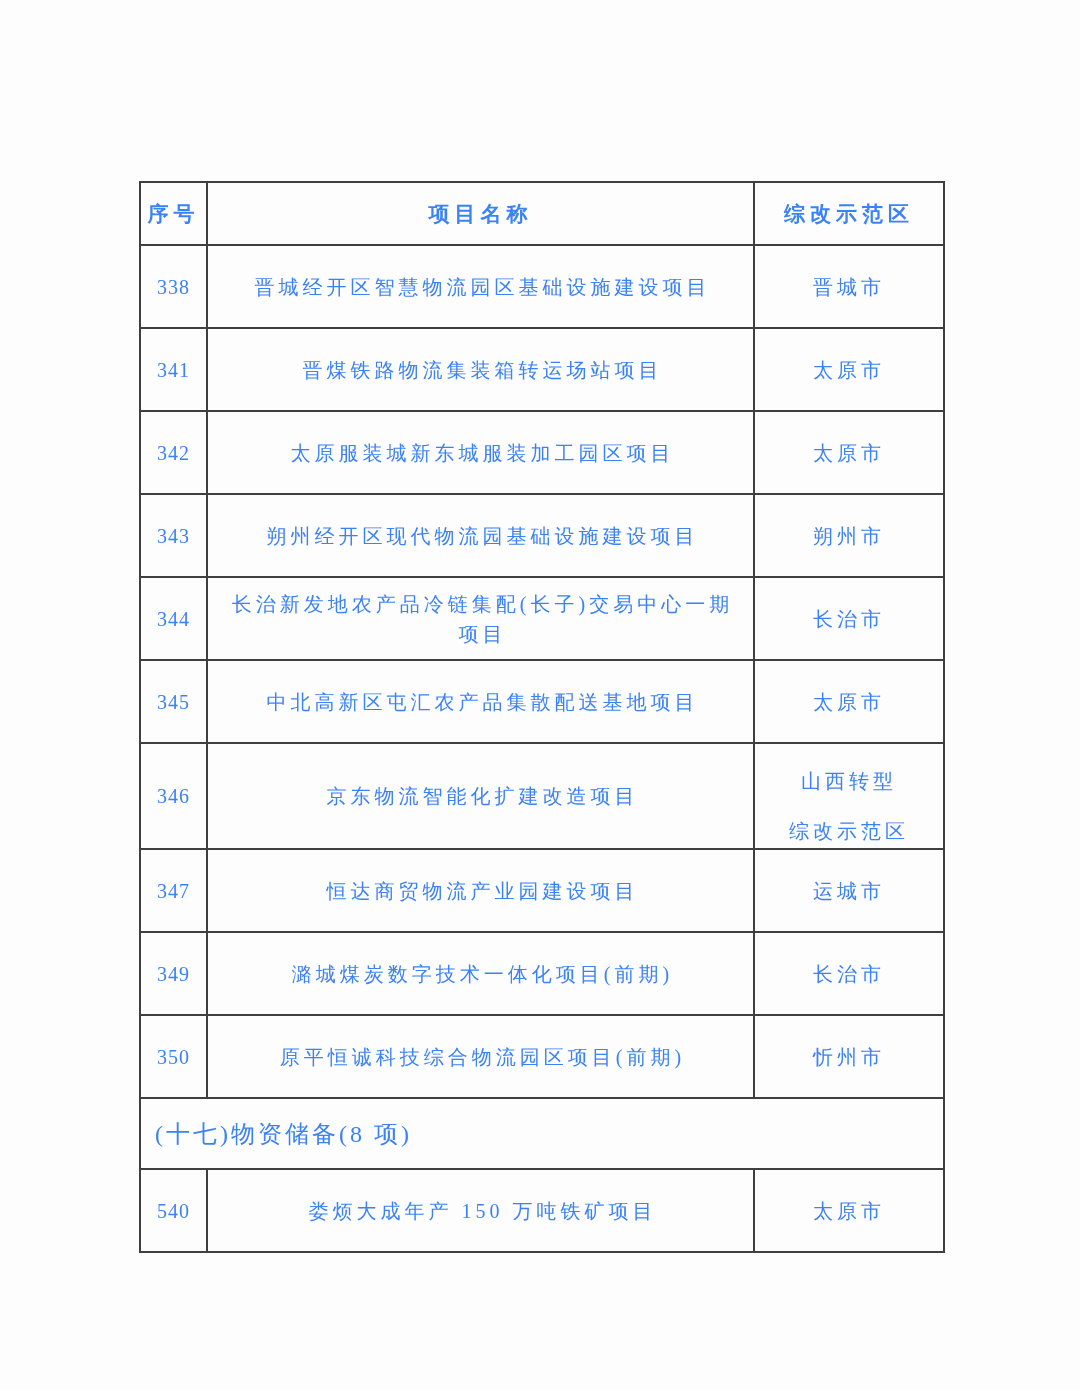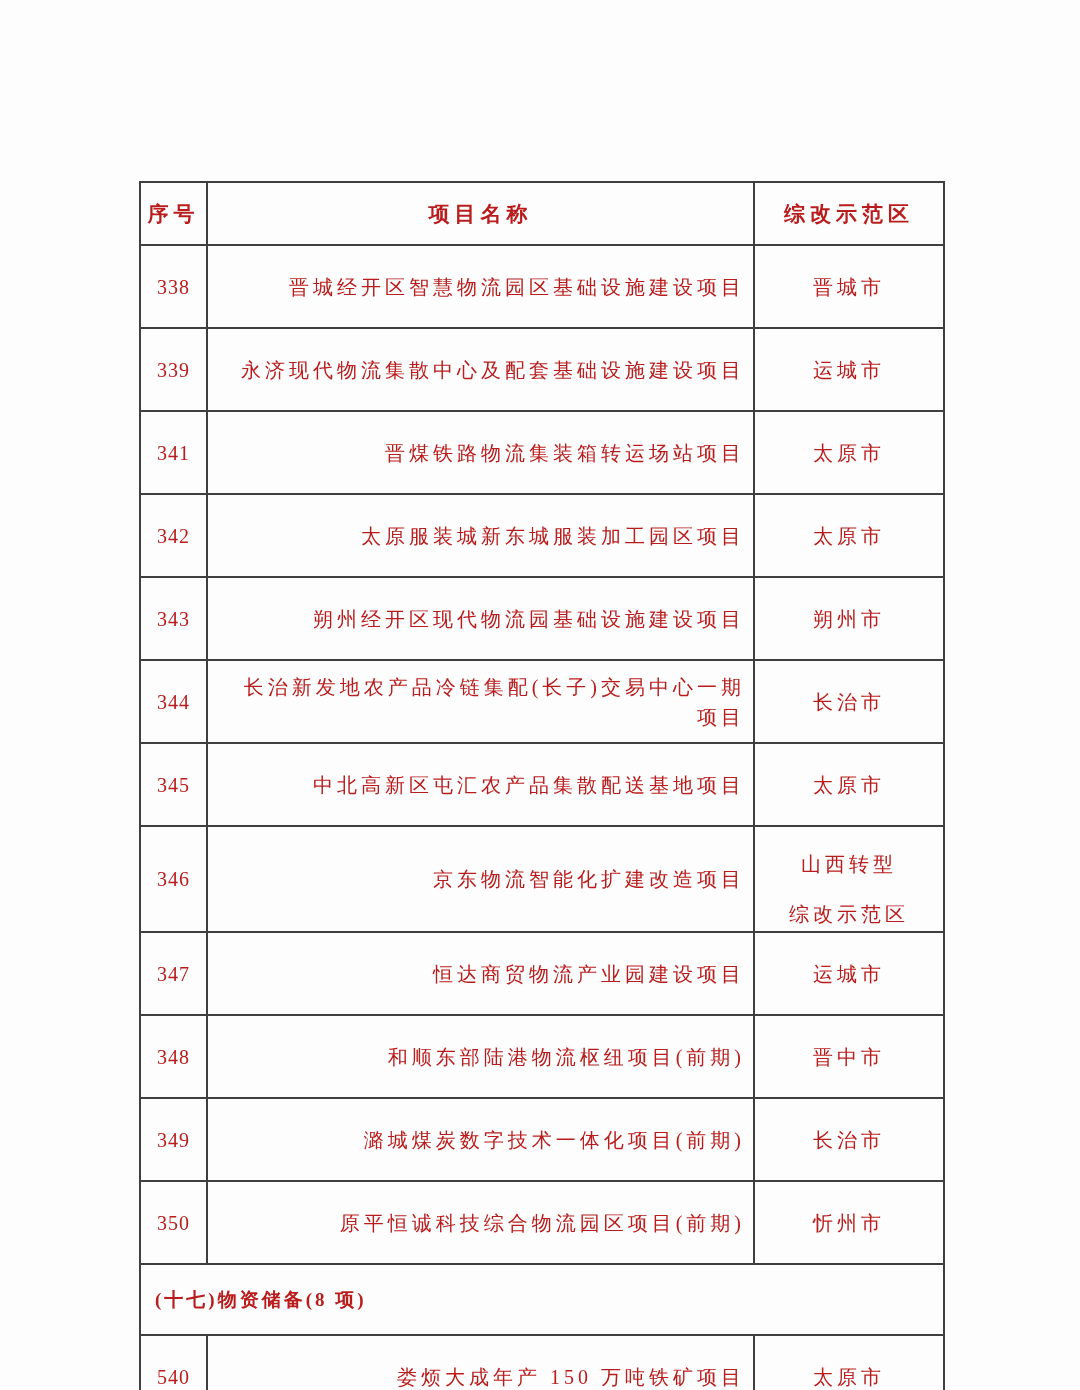--- a/index.html
+++ b/index.html
@@ -6,21 +6,21 @@
     margin: 0;
     padding: 0;
     background: #ffffff;
   }
   .page {
     position: relative;
     width: 1080px;
     height: 1390px;
     background: #fdfdfd;
     font-family: "Liberation Serif", "DejaVu Serif", serif;
-    color: #b91c1c;
+    color: #3b82f6;
     overflow: hidden;
   }
   table.projects {
     position: absolute;
     left: 139px;
     top: 181px;
     width: 804px;
     border-collapse: collapse;
     table-layout: fixed;
   }
@@ -41,33 +41,33 @@
     height: 83px;
     font-size: 20px;
     letter-spacing: 4px;
     line-height: 30px;
   }
   td.c-no {
     text-align: center;
     letter-spacing: 1px;
   }
   td.c-name {
-    text-align: right;
+    text-align: center;
     padding: 2px 8px 2px 12px;
   }
   td.c-loc {
     text-align: center;
     padding: 2px 20px;
   }
   td.section-cell {
     height: 71px;
     text-align: left;
     padding-left: 14px;
-    font-size: 19px;
-    font-weight: 700;
+    font-size: 24px;
+    font-weight: 400;
     letter-spacing: 3px;
   }
   .loc-line {
     display: block;
     line-height: 30px;
     margin-top: 20px;
   }
 </style>
 </head>
 <body>
@@ -84,25 +84,20 @@
         <th class="h-cell">序号</th>
         <th class="h-cell">项目名称</th>
         <th class="h-cell">综改示范区</th>
       </tr>
     </thead>
     <tbody>
       <tr>
         <td class="c-no">338</td>
         <td class="c-name">晋城经开区智慧物流园区基础设施建设项目</td>
         <td class="c-loc">晋城市</td>
-      </tr>
-      <tr>
-        <td class="c-no">339</td>
-        <td class="c-name">永济现代物流集散中心及配套基础设施建设项目</td>
-        <td class="c-loc">运城市</td>
       </tr>
       <tr>
         <td class="c-no">341</td>
         <td class="c-name">晋煤铁路物流集装箱转运场站项目</td>
         <td class="c-loc">太原市</td>
       </tr>
       <tr>
         <td class="c-no">342</td>
         <td class="c-name">太原服装城新东城服装加工园区项目</td>
         <td class="c-loc">太原市</td>
@@ -129,25 +124,20 @@
           <span class="loc-line">山西转型</span>
           <span class="loc-line">综改示范区</span>
         </td>
       </tr>
       <tr>
         <td class="c-no">347</td>
         <td class="c-name">恒达商贸物流产业园建设项目</td>
         <td class="c-loc">运城市</td>
       </tr>
       <tr>
-        <td class="c-no">348</td>
-        <td class="c-name">和顺东部陆港物流枢纽项目(前期)</td>
-        <td class="c-loc">晋中市</td>
-      </tr>
-      <tr>
         <td class="c-no">349</td>
         <td class="c-name">潞城煤炭数字技术一体化项目(前期)</td>
         <td class="c-loc">长治市</td>
       </tr>
       <tr>
         <td class="c-no">350</td>
         <td class="c-name">原平恒诚科技综合物流园区项目(前期)</td>
         <td class="c-loc">忻州市</td>
       </tr>
       <tr>

